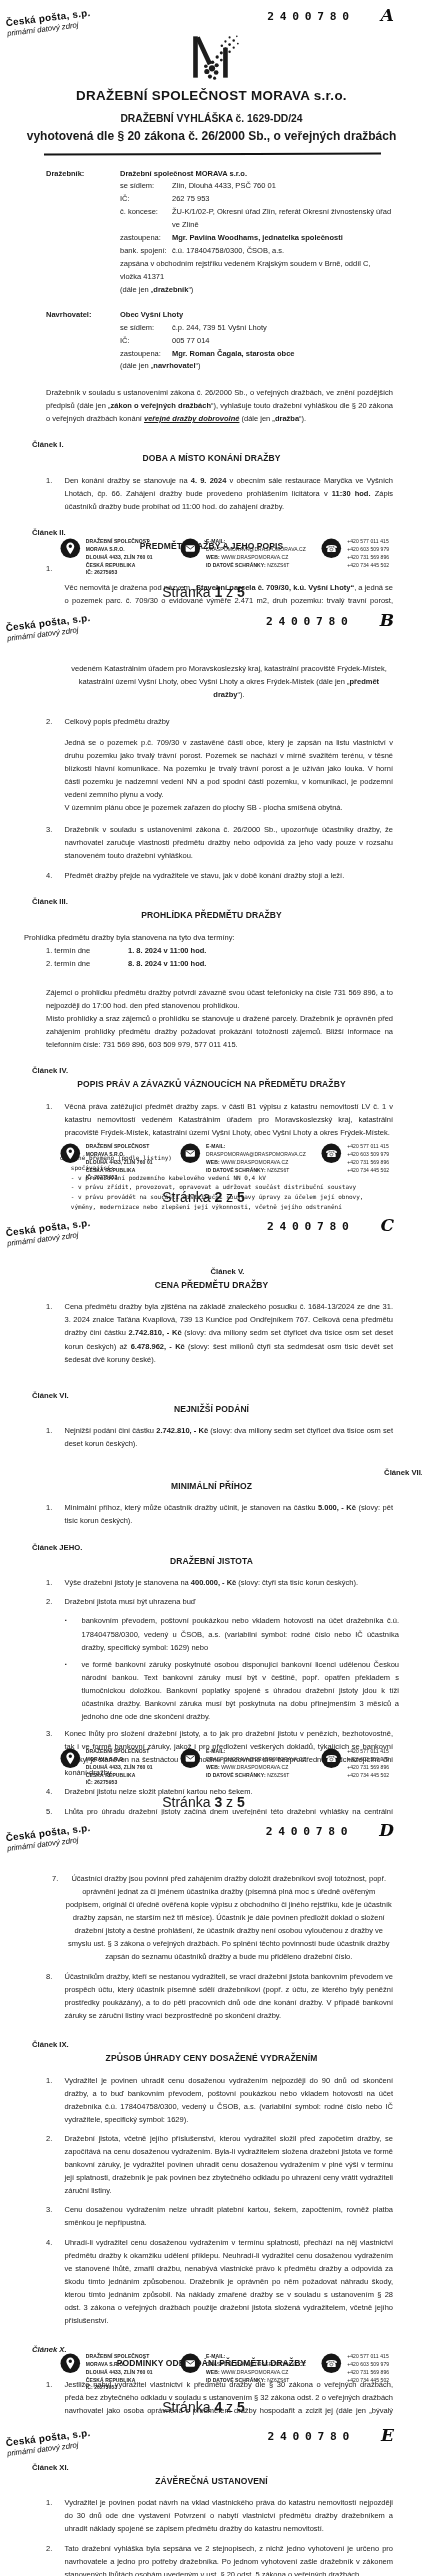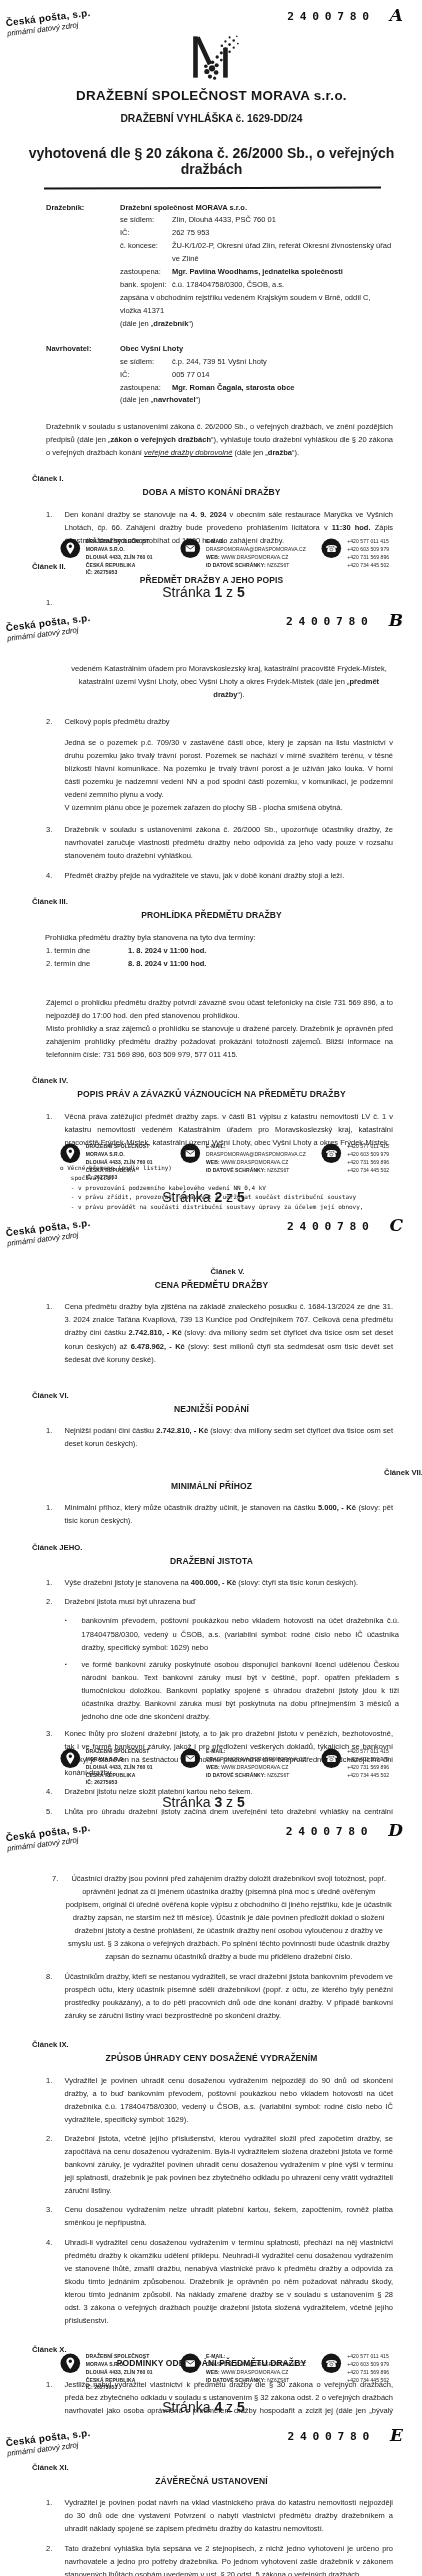--- a/index.html
+++ b/index.html
@@ -4,46 +4,46 @@
 <style>
   html,body{margin:0;padding:0;background:#fff;}
   body{width:423px;font-family:"Liberation Sans",sans-serif;color:#1b1b1b;}
   .page{position:relative;width:423px;height:605px;background:#fff;overflow:hidden;}
   .page:last-child{height:606px;}
   
   .postal{position:absolute;top:12.4px;left:6.2px;transform:rotate(-7deg);color:#0d0d0d;}
   .postal .l1{font-weight:bold;font-size:9.8px;letter-spacing:0.3px;}
   .postal .l2{font-size:7.7px;font-style:italic;margin-top:0.5px;}
   
-  .serial{position:absolute;top:9.3px;right:20px;display:flex;align-items:flex-end;gap:15px;}
+  .serial{position:absolute;top:9.3px;right:29px;display:flex;align-items:flex-end;gap:26px;}
   .serial .digits{font-family:"DejaVu Sans Mono",monospace;font-weight:bold;font-size:11.3px;letter-spacing:5.7px;color:#111;}
   .serial .letter{font-family:"DejaVu Serif",serif;font-style:italic;font-weight:bold;font-size:17px;line-height:.8;color:#0d0d0d;}
   
   .masthead{text-align:center;padding-top:30px;}
   .logo{display:block;margin:0 auto;}
   .company-name{font-size:13.4px;font-weight:bold;letter-spacing:0.3px;margin-top:4.1px;color:#161616;}
   .doc-title{font-size:10.3px;font-weight:bold;margin-top:10.3px;}
-  .doc-sub{font-size:14px;font-weight:bold;margin-top:21px;}
+  .doc-sub{font-size:12px;font-weight:bold;margin-top:5px;}
   .rule{height:1.5px;background:#151515;margin:9.3px 42px 0 44px;transform:rotate(-.15deg);}
   
   .parties{padding:13.4px 30px 0 46px;font-size:7.5px;line-height:1.72;}
   .party{display:grid;grid-template-columns:74px 1fr;margin-bottom:12.4px;}
   .party-label{font-weight:bold;}
   .kv{display:grid;grid-template-columns:52px 1fr;}
   .b{font-weight:bold;}
   .para{padding:0 30px 0 46px;font-size:7.5px;line-height:1.74;text-align:justify;}
-  .ital-u{font-weight:normal;font-style:italic;text-decoration:underline;}
+  .ital-u{font-weight:bold;font-style:italic;text-decoration:underline;}
   
   .art-no{font-weight:bold;font-size:7.7px;padding-left:32px;margin-top:15.5px;}
   .art-title{text-align:center;font-weight:bold;font-size:8.5px;margin:4.1px 0 10.3px;letter-spacing:0.1px;}
   .item{display:grid;grid-template-columns:18.5px 1fr;padding:0 30px 0 46px;font-size:7.5px;line-height:1.74;text-align:justify;margin-bottom:6.2px;}
   .item .sub{margin-top:8.2px;}
   .bullet{display:grid;grid-template-columns:16.5px 1fr;padding:0 24px 0 65px;font-size:7.5px;line-height:1.74;text-align:justify;margin-bottom:4.1px;}
   .bullet .mark{font-size:5.2px;line-height:2.5;}
-  .lead{padding:0 30px 0 45px;font-size:7.5px;line-height:1.74;}
+  .lead{padding:0 30px 0 24px;font-size:7.5px;line-height:1.74;}
   .trow{display:grid;grid-template-columns:82px auto;padding-left:46px;font-size:7.5px;line-height:1.8;}
   .kn{font-family:"DejaVu Sans Mono",monospace;font-size:6px;line-height:1.62;white-space:pre-wrap;padding:8.2px 18.5px 0 60px;color:#141414;}
   
   .footer{position:absolute;left:60px;right:13.4px;bottom:28px;display:flex;gap:8.2px;align-items:flex-start;}
   .fcol{display:flex;gap:5.2px;align-items:flex-start;}
   .fcol-addr{width:112px;}
   .fcol-mail{width:133px;}
   .fcol-phone{width:82px;}
   .icn{flex:0 0 20.6px;width:20.6px;height:20.6px;}
   .flines{font-size:5px;line-height:1.55;letter-spacing:0.1px;}
@@ -250,21 +250,21 @@
   <div class="art-title">PROHLÍDKA PŘEDMĚTU DRAŽBY</div>
   <div class="lead">Prohlídka předmětu dražby byla stanovena na tyto dva termíny:</div>
   <div class="trow">
       <span>1. termín dne</span>
       <span class="b">1. 8. 2024 v 11:00 hod.</span>
     </div>
   <div class="trow">
       <span>2. termín dne</span>
       <span class="b">8. 8. 2024 v 11:00 hod.</span>
     </div>
-  <div class="para" style="margin-top:25px;">Zájemci o prohlídku předmětu dražby potvrdí závazně svou účast telefonicky na čísle 731 569 896, a to nejpozději do 17:00 hod. den před stanovenou prohlídkou.</div>
+  <div class="para" style="margin-top:15px;">Zájemci o prohlídku předmětu dražby potvrdí závazně svou účast telefonicky na čísle 731 569 896, a to nejpozději do 17:00 hod. den před stanovenou prohlídkou.</div>
   <div class="para">Místo prohlídky a sraz zájemců o prohlídku se stanovuje u dražené parcely. Dražebník je oprávněn před zahájením prohlídky předmětu dražby požadovat prokázání totožnosti zájemců. Bližší informace na telefonním čísle: 731 569 896, 603 509 979, 577 011 415.</div>
 
   <div class="art-no">Článek IV.</div>
   <div class="art-title">POPIS PRÁV A ZÁVAZKŮ VÁZNOUCÍCH NA PŘEDMĚTU DRAŽBY</div>
   <div class="item">
     <span class="no">1.</span>
     <span>Věcná práva zatěžující předmět dražby zaps. v části B1 výpisu z katastru nemovitostí LV č. 1 v katastru nemovitostí vedeném Katastrálním úřadem pro Moravskoslezský kraj, katastrální pracoviště Frýdek-Místek, katastrální území Vyšní Lhoty, obec Vyšní Lhoty a okres Frýdek-Místek.</span>
   </div>
   <div class="kn">o Věcné břemeno (podle listiny)
    spočívající:
@@ -460,21 +460,21 @@
   </div>
   <div class="item">
     <span class="no">3.</span>
     <span>Cenu dosaženou vydražením nelze uhradit platební kartou, šekem, započtením, rovněž platba směnkou je nepřípustná.</span>
   </div>
   <div class="item">
     <span class="no">4.</span>
     <span>Uhradí-li vydražitel cenu dosaženou vydražením v termínu splatnosti, přechází na něj vlastnictví předmětu dražby k okamžiku udělení příklepu. Neuhradí-li vydražitel cenu dosaženou vydražením ve stanovené lhůtě, zmařil dražbu, nenabývá vlastnické právo k předmětu dražby a odpovídá za škodu tímto jednáním způsobenou. Dražebník je oprávněn po něm požadovat náhradu škody, kterou tímto jednáním způsobil. Na náklady zmařené dražby se v souladu s ustanovením § 28 odst. 3 zákona o veřejných dražbách použije dražební jistota složená vydražitelem, včetně jejího příslušenství.</span>
   </div>
 
-  <div class="art-no" style="margin-top:17.5px;">Článek X.</div>
+  <div class="art-no" style="margin-top:17.5px;font-style:italic;">Článek X.</div>
   <div class="art-title">PODMÍNKY ODEVZDÁNÍ PŘEDMĚTU DRAŽBY</div>
   <div class="item">
     <span class="no">1.</span>
     <span>Jestliže nabyl vydražitel vlastnictví k předmětu dražby dle § 30 zákona o veřejných dražbách, předá bez zbytečného odkladu v souladu s ustanovením § 32 zákona odst. 2 o veřejných dražbách navrhovatel jako osoba oprávněná s předmětem dražby hospodařit a zcizit jej (dále jen „bývalý vlastník“), za účasti dražebníka předmět dražby vydražiteli, a to na základě doložení totožnosti vydražitele. O předání předmětu dražby bude sepsán „Protokol o předání předmětu dražby“, který podepíše dražebník, bývalý vlastník a vydražitel.</span>
   </div>
 
   <div class="footer">
     <div class="fcol fcol-addr">
       <svg class="icn" viewBox="0 0 40 40">
           <circle cx="20" cy="20" r="19" fill="#161616"></circle>

